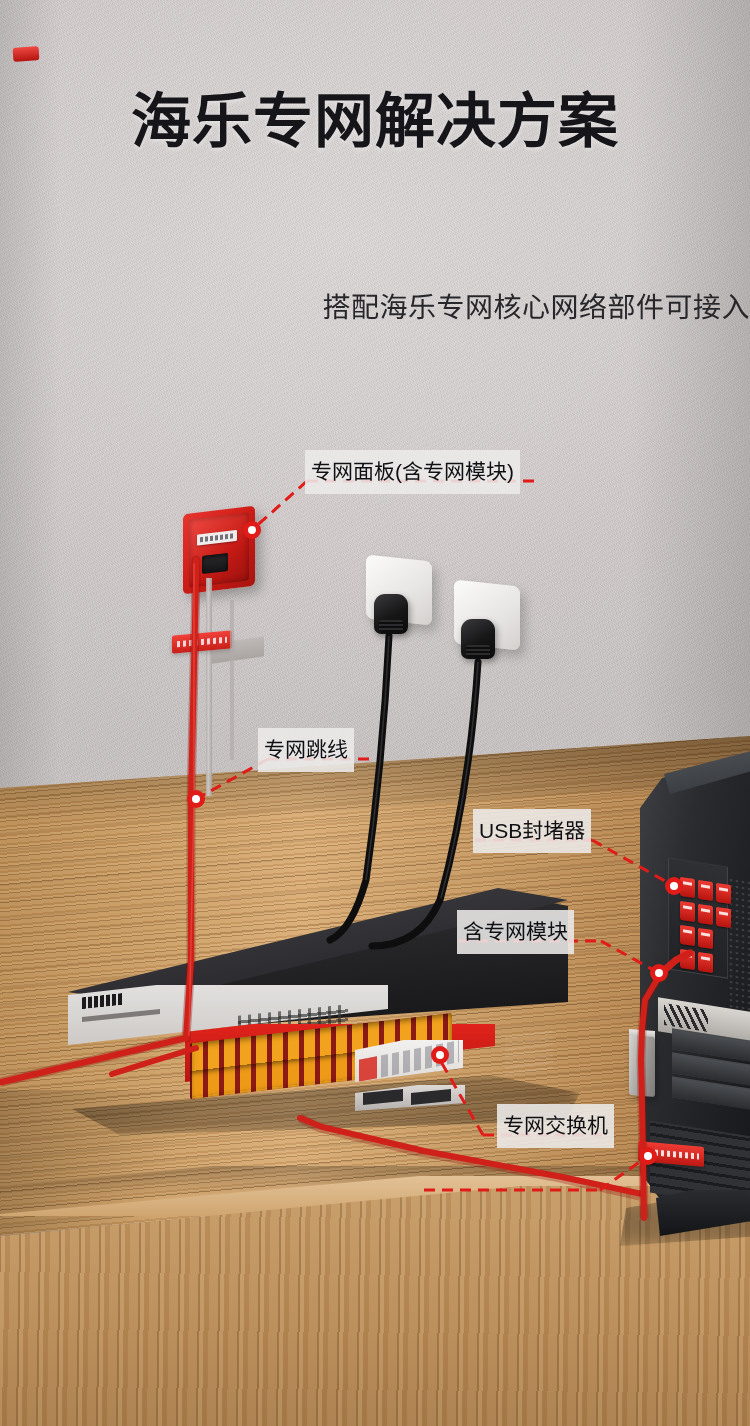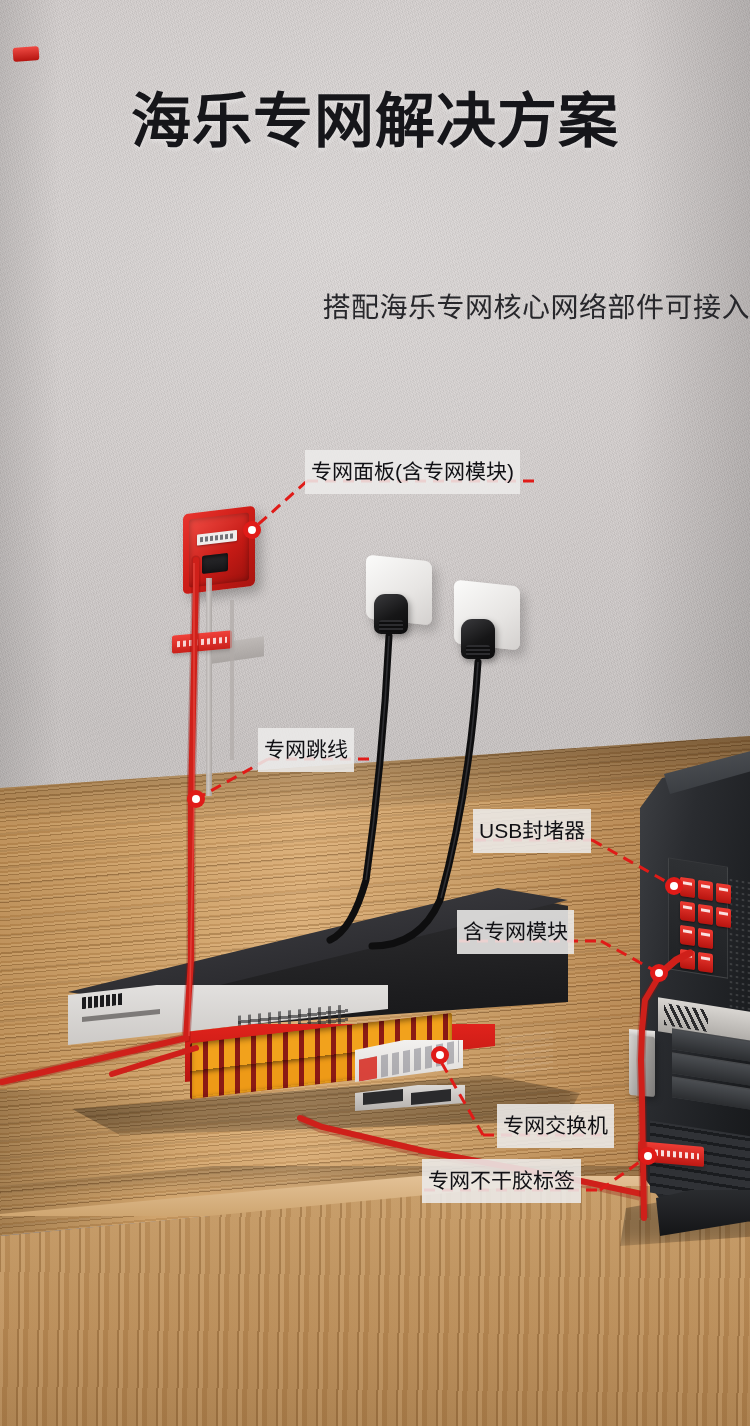--- a/index.html
+++ b/index.html
@@ -599,15 +599,14 @@
   <div class="dot" style="left:665px;top:877px;"></div>
   <div class="dot" style="left:650px;top:964px;"></div>
   <div class="dot" style="left:431px;top:1046px;"></div>
   <div class="dot" style="left:639px;top:1147px;"></div>
 
   <div class="lbl" style="left:305px;top:450px;">专网面板(含专网模块)</div>
   <div class="lbl" style="left:258px;top:728px;">专网跳线</div>
   <div class="lbl" style="left:473px;top:809px;">USB封堵器</div>
   <div class="lbl" style="left:457px;top:910px;">含专网模块</div>
   <div class="lbl" style="left:481px;top:1104px;margin-left:16px;">专网交换机</div>
-  <div class="lbl" style="left:422px;top:1159px;">专网不干胶标签</div>
 
 </div>
 
 </body></html>

